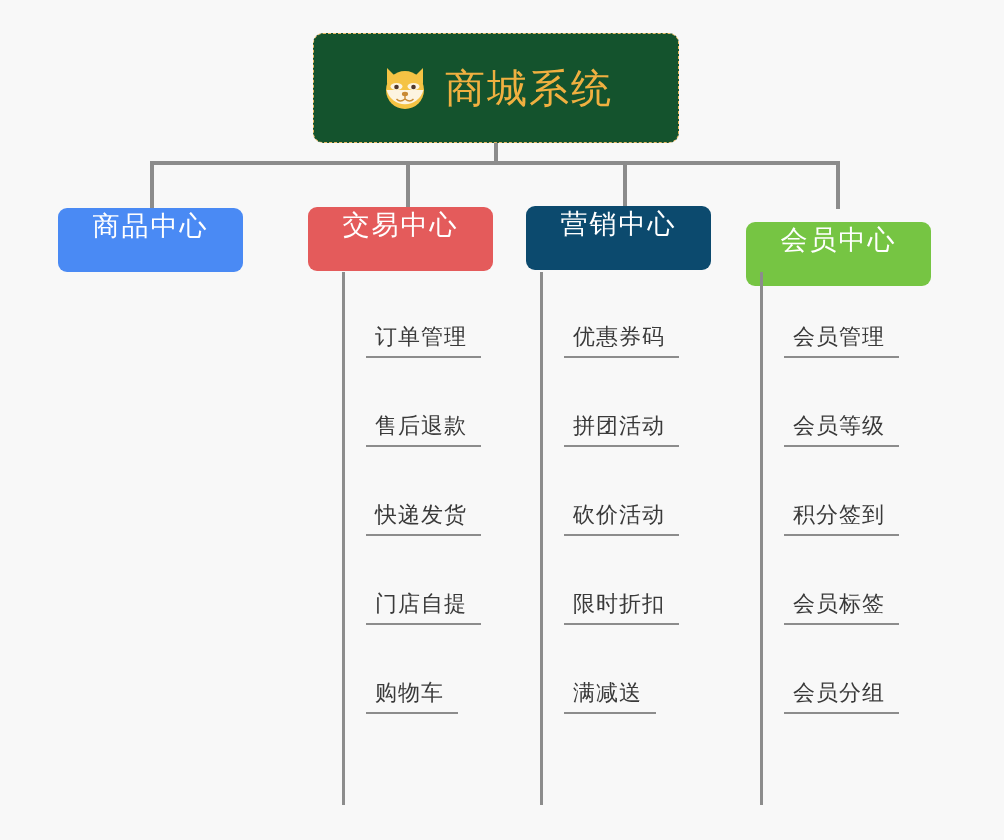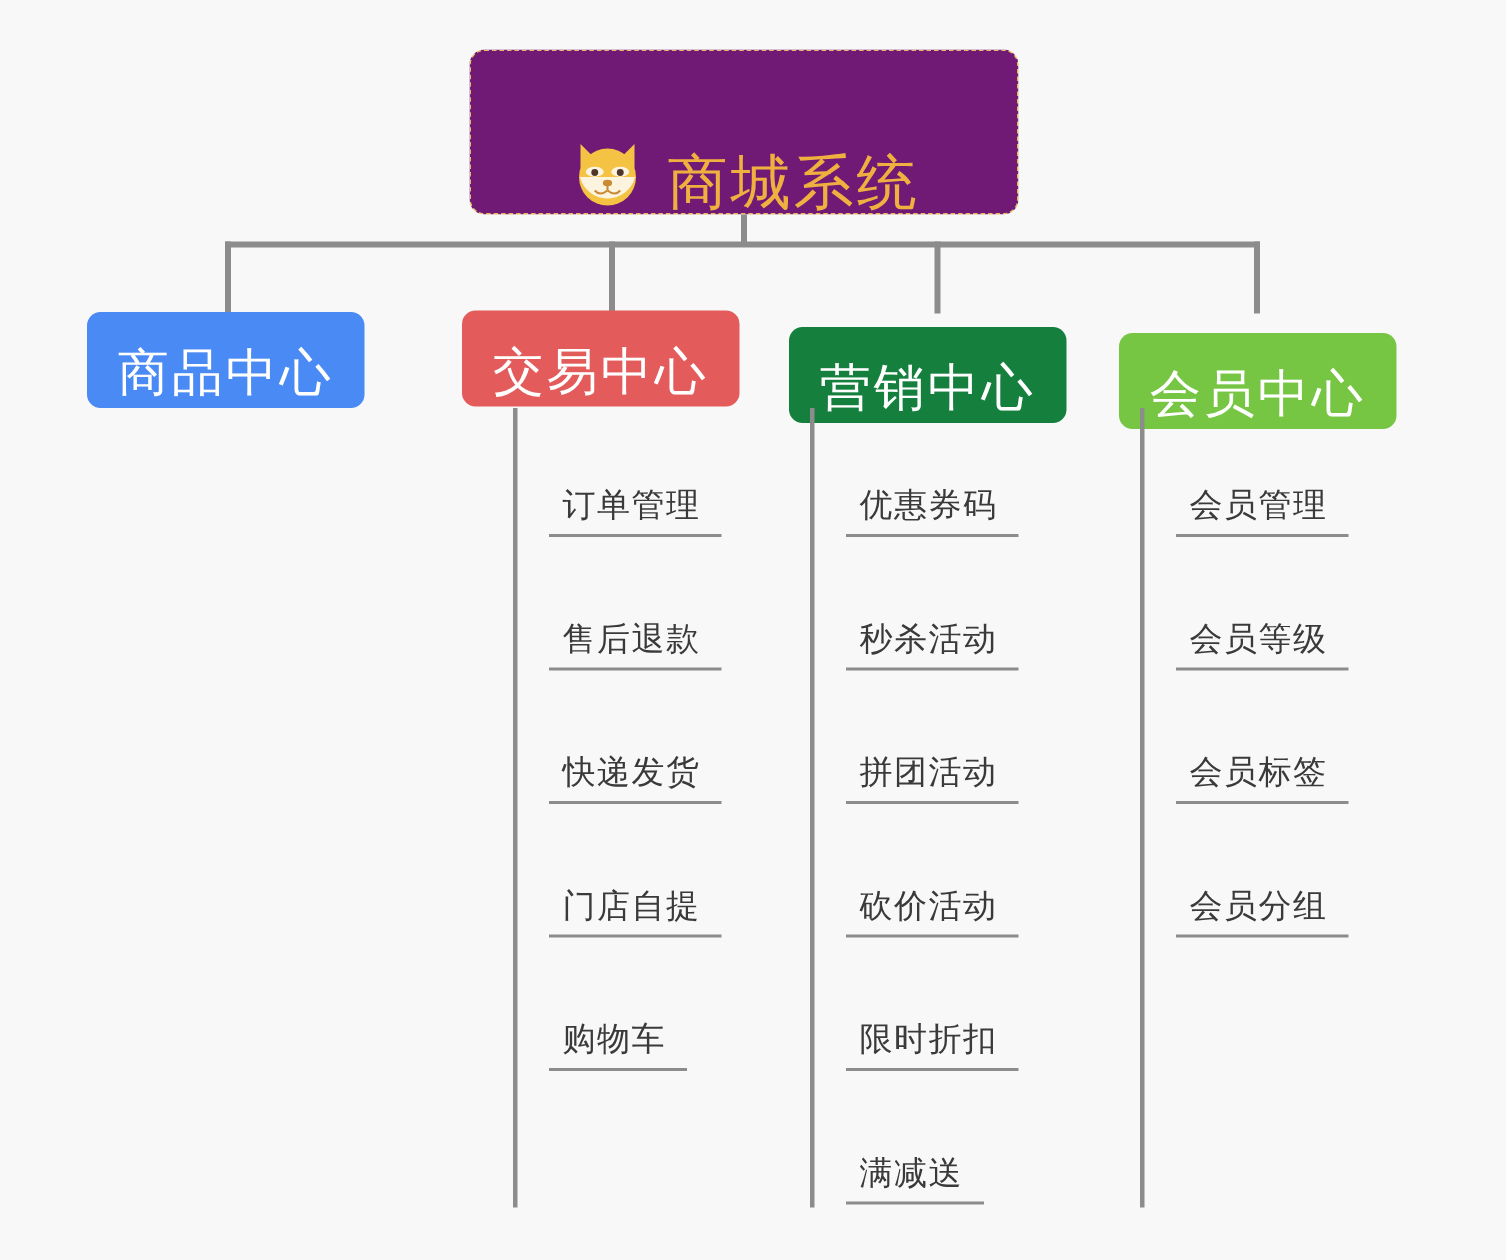--- a/index.html
+++ b/index.html
@@ -61,24 +61,24 @@
   .conn-v { width: 4px; }
   .conn-h { height: 4px; }
 
   
   .col-header {
     position: absolute;
     width: 185px;
     height: 64px;
     border-radius: 9px;
     display: flex;
-    align-items: flex-end;
+    align-items: flex-start;
     justify-content: center;
     color: #ffffff;
-    font-size: 34px;
+    font-size: 27px;
     letter-spacing: 2px;
   }
 
   
   .leaf-col {
     position: absolute;
     top: 272px;
     width: 230px;
   }
   .leaf-col .spine {
@@ -108,21 +108,21 @@
     padding-bottom: 6px;
     margin-left: -9px;
     padding-left: 9px;
   }
 </style>
 </head>
 <body style="background: rgb(248, 248, 248);">
 
 <div id="chart">
 
-  <div class="root-node" style="background: #701a75; border-color: rgb(232, 185, 100); align-items: flex-end;">
+  <div class="root-node" style="background: #14532d; border-color: rgb(232, 185, 100);">
     <span class="dog-icon">
       <svg width="52" height="52" viewBox="0 0 52 52" xmlns="http://www.w3.org/2000/svg">
         <path d="M8 6 L8 22 L18 16 Z" fill="#f5c344"></path>
         <path d="M44 6 L44 22 L34 16 Z" fill="#f5c344"></path>
         <ellipse cx="26" cy="28" rx="19" ry="19" fill="#f5c344"></ellipse>
         <path d="M7.6 28 a19 19 0 0 0 36.8 0 z" fill="#fdf4e0"></path>
         <ellipse cx="17.5" cy="24.5" rx="6" ry="3.4" fill="#fdf4e0"></ellipse>
         <ellipse cx="34.5" cy="24.5" rx="6" ry="3.4" fill="#fdf4e0"></ellipse>
         <ellipse cx="17.5" cy="25" rx="2.3" ry="2.3" fill="#50372a"></ellipse>
         <ellipse cx="34.5" cy="25" rx="2.3" ry="2.3" fill="#50372a"></ellipse>
@@ -143,21 +143,21 @@
   <div class="conn conn-v" style="left: 406px; top: 161px; height: 48px; background: rgb(140, 140, 140);"></div>
   <div class="conn conn-v" style="left: 623px; top: 161px; height: 48px; background: rgb(140, 140, 140);"></div>
   <div class="conn conn-v" style="left: 836px; top: 161px; height: 48px; background: rgb(140, 140, 140);"></div>
 
   <div class="col-header" style="left: 58px; top: 208px; background: rgb(74, 138, 244);">
     <span>商品中心</span>
   </div>
   <div class="col-header" style="left: 308px; top: 207px; background: rgb(228, 91, 91);">
     <span>交易中心</span>
   </div>
-  <div class="col-header" style="left: 526px; top: 218px; background: #15803d;">
+  <div class="col-header" style="left: 526px; top: 206px; background: #0c4a6e;">
     <span>营销中心</span>
   </div>
   <div class="col-header" style="left: 746px; top: 222px; background: rgb(118, 197, 67);">
     <span>会员中心</span>
   </div>
 
 
   <div class="leaf-col" style="left:322px;margin-left:20px;">
     <div class="spine" style="height: 533px; background: rgb(140, 140, 140);"></div>
     <div class="leaf-item">
@@ -176,23 +176,20 @@
         <span class="leaf-label" style="border-bottom-color: rgb(140, 140, 140);">购物车</span>
       </div>
   </div>
 
   <div class="leaf-col" style="left:540px;">
     <div class="spine" style="height: 533px; background: rgb(140, 140, 140);"></div>
     <div class="leaf-item">
         <span class="leaf-label" style="border-bottom-color: rgb(140, 140, 140);">优惠券码</span>
       </div>
     <div class="leaf-item">
-        <span class="leaf-label" style="border-bottom-color: rgb(140, 140, 140);">秒杀活动</span>
-      </div>
-    <div class="leaf-item">
         <span class="leaf-label" style="border-bottom-color: rgb(140, 140, 140);">拼团活动</span>
       </div>
     <div class="leaf-item">
         <span class="leaf-label" style="border-bottom-color: rgb(140, 140, 140);">砍价活动</span>
       </div>
     <div class="leaf-item">
         <span class="leaf-label" style="border-bottom-color: rgb(140, 140, 140);">限时折扣</span>
       </div>
     <div class="leaf-item">
         <span class="leaf-label" style="border-bottom-color: rgb(140, 140, 140);">满减送</span>
@@ -201,20 +198,23 @@
 
   <div class="leaf-col" style="left:760px;">
     <div class="spine" style="height: 533px; background: rgb(140, 140, 140);"></div>
     <div class="leaf-item">
         <span class="leaf-label" style="border-bottom-color: rgb(140, 140, 140);">会员管理</span>
       </div>
     <div class="leaf-item">
         <span class="leaf-label" style="border-bottom-color: rgb(140, 140, 140);">会员等级</span>
       </div>
     <div class="leaf-item">
+        <span class="leaf-label" style="border-bottom-color: rgb(140, 140, 140);">积分签到</span>
+      </div>
+    <div class="leaf-item">
         <span class="leaf-label" style="border-bottom-color: rgb(140, 140, 140);">会员标签</span>
       </div>
     <div class="leaf-item">
         <span class="leaf-label" style="border-bottom-color: rgb(140, 140, 140); margin-top: 23px;">会员分组</span>
       </div>
   </div>
 
 </div>
 
 </body></html>

